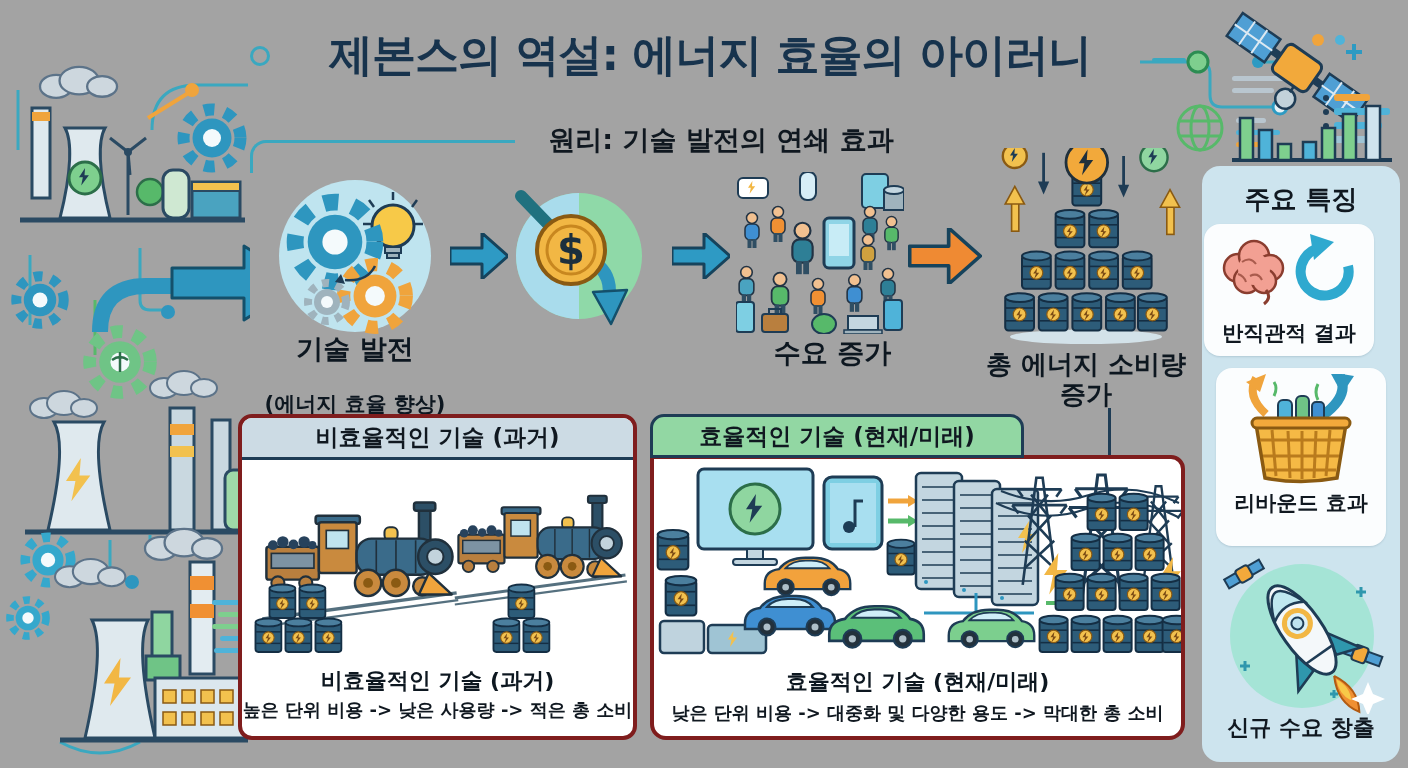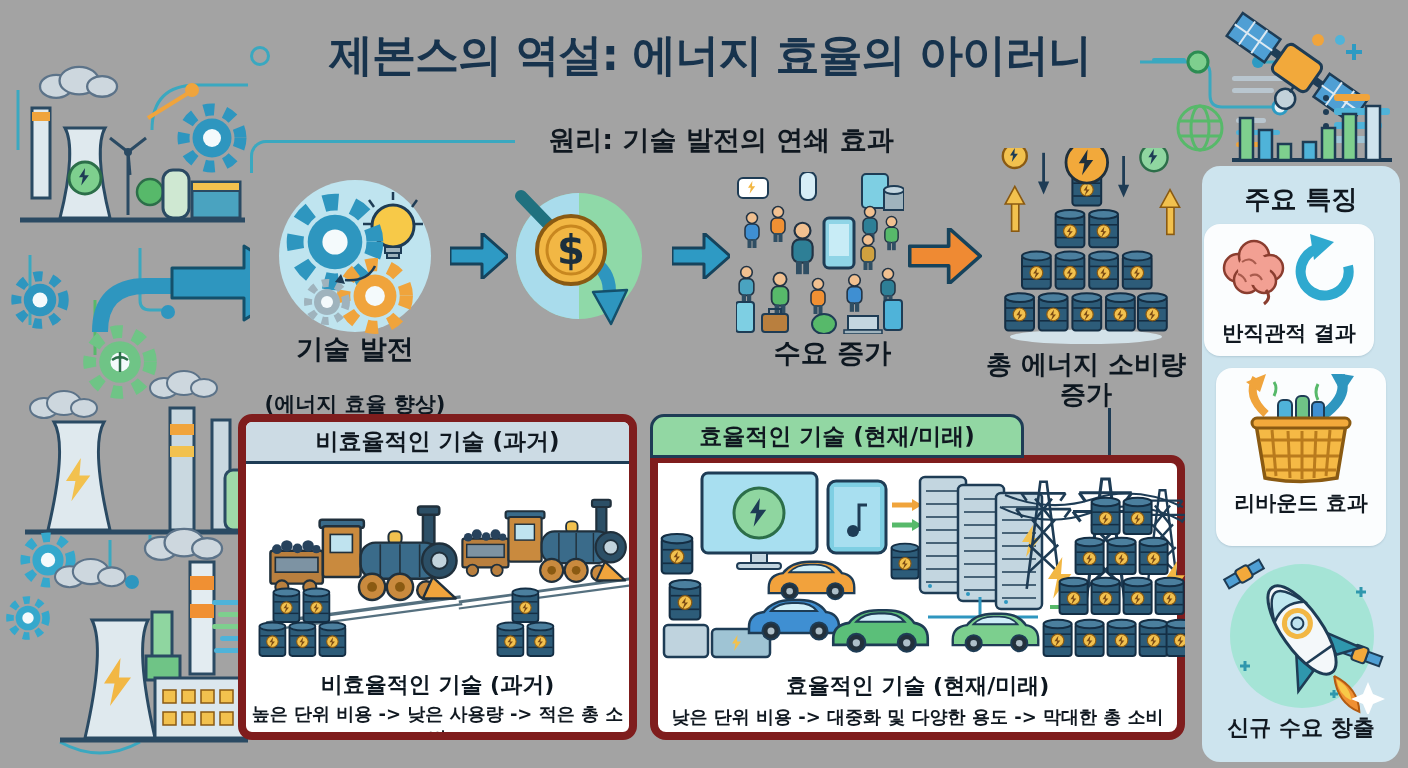--- a/index.html
+++ b/index.html
@@ -4,21 +4,21 @@
 <style>
   html,body{margin:0;padding:0;}
   body{font-family:"DejaVu Sans","Liberation Sans",sans-serif;}
   .stage{position:relative;width:1408px;height:768px;background:#a3a3a3;overflow:hidden;}
   .abs{position:absolute;}
   .ctr{text-align:center;}
   .title{font-size:44px;font-weight:800;color:#17334d;letter-spacing:-1px;}
   .subtitle{font-size:27px;font-weight:800;color:#101820;}
   .flow-label{font-size:26px;font-weight:800;color:#0d1720;line-height:1.1;}
   .flow-sub{font-size:21px;font-weight:800;color:#0d1720;}
-  .panel{background:#ffffff;border:8px solid #7f1d1d;box-sizing:border-box;}
+  .panel{background:#ffffff;border:4px solid #7f1d1d;box-sizing:border-box;}
   .panel-hd{font-size:23px;font-weight:800;color:#101820;display:flex;align-items:center;justify-content:center;box-sizing:border-box;}
   .cap-t{font-size:22px;font-weight:800;color:#0d1720;}
   .cap-x{font-size:18px;font-weight:700;color:#101820;}
   .side{background:#cde4ee;border-radius:18px;}
   .side-title{font-size:26px;font-weight:800;color:#101820;}
   .card{background:#fbfdfe;border-radius:16px;box-shadow:0 1px 2px rgba(30,60,85,.15);}
   .card-l{font-size:21px;font-weight:800;color:#101820;line-height:1.25;}
   .tline{background:#3aa8c0;border-radius:2px;}
 </style>
 </head>

